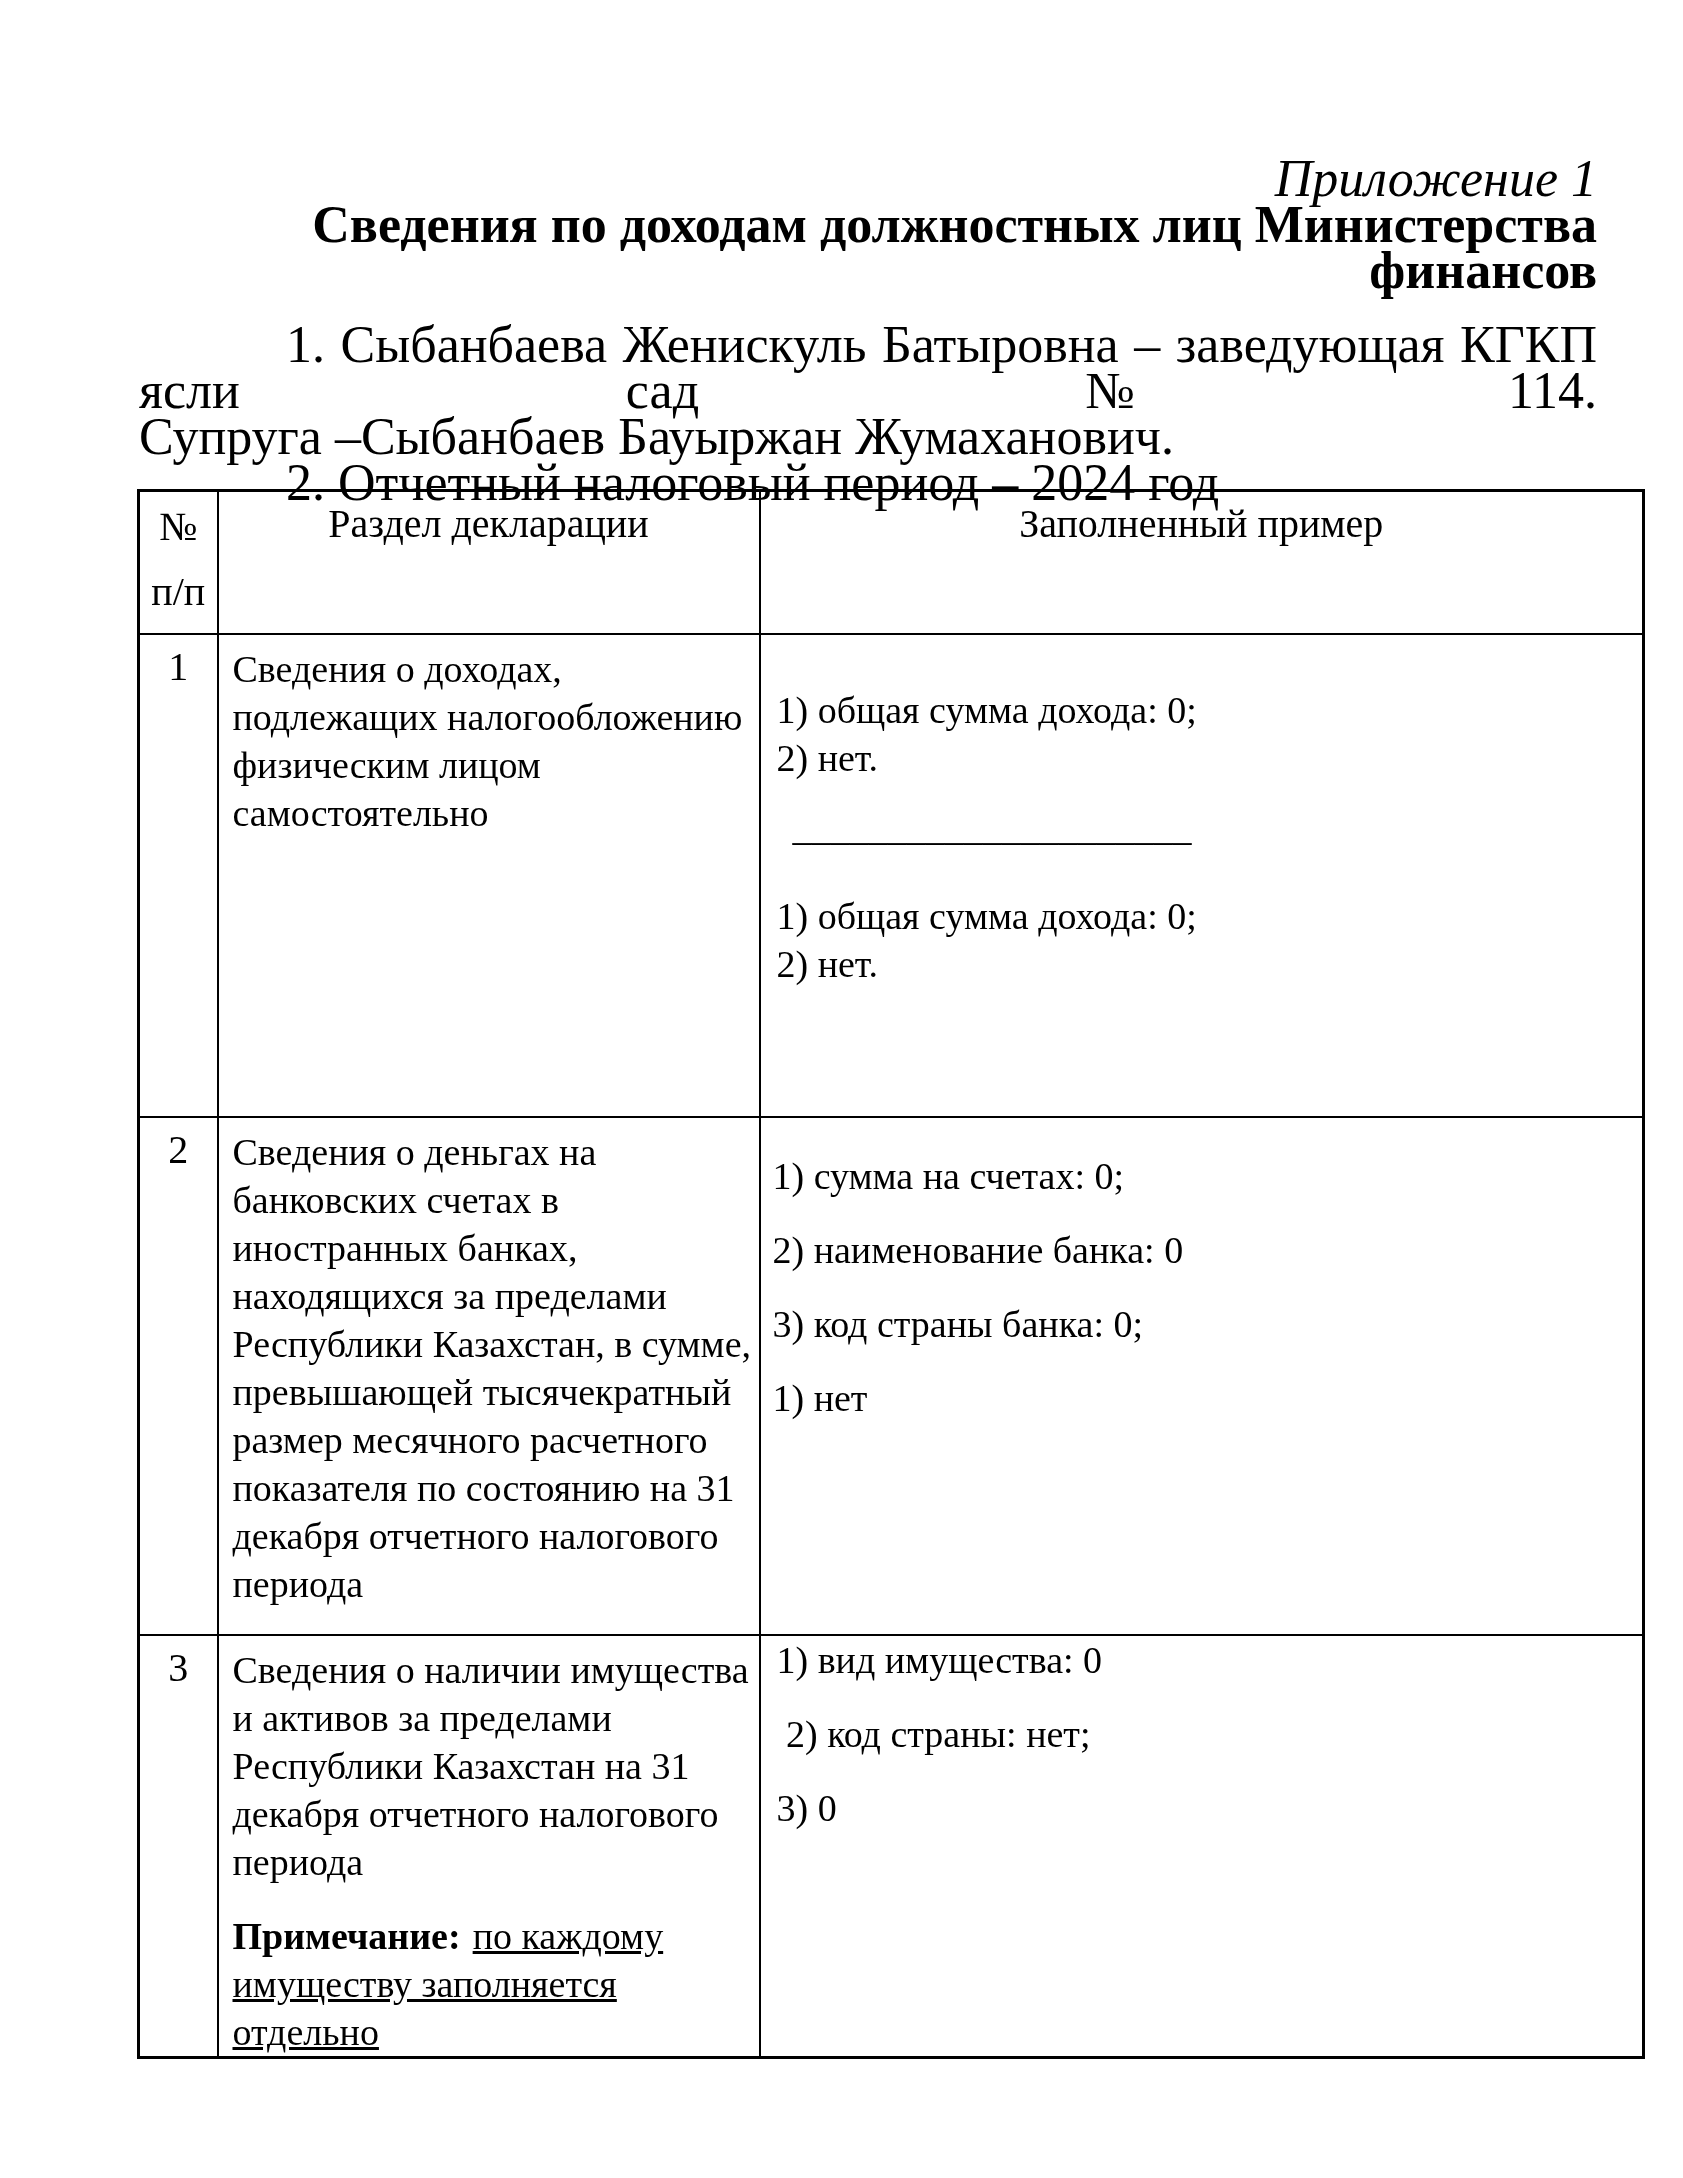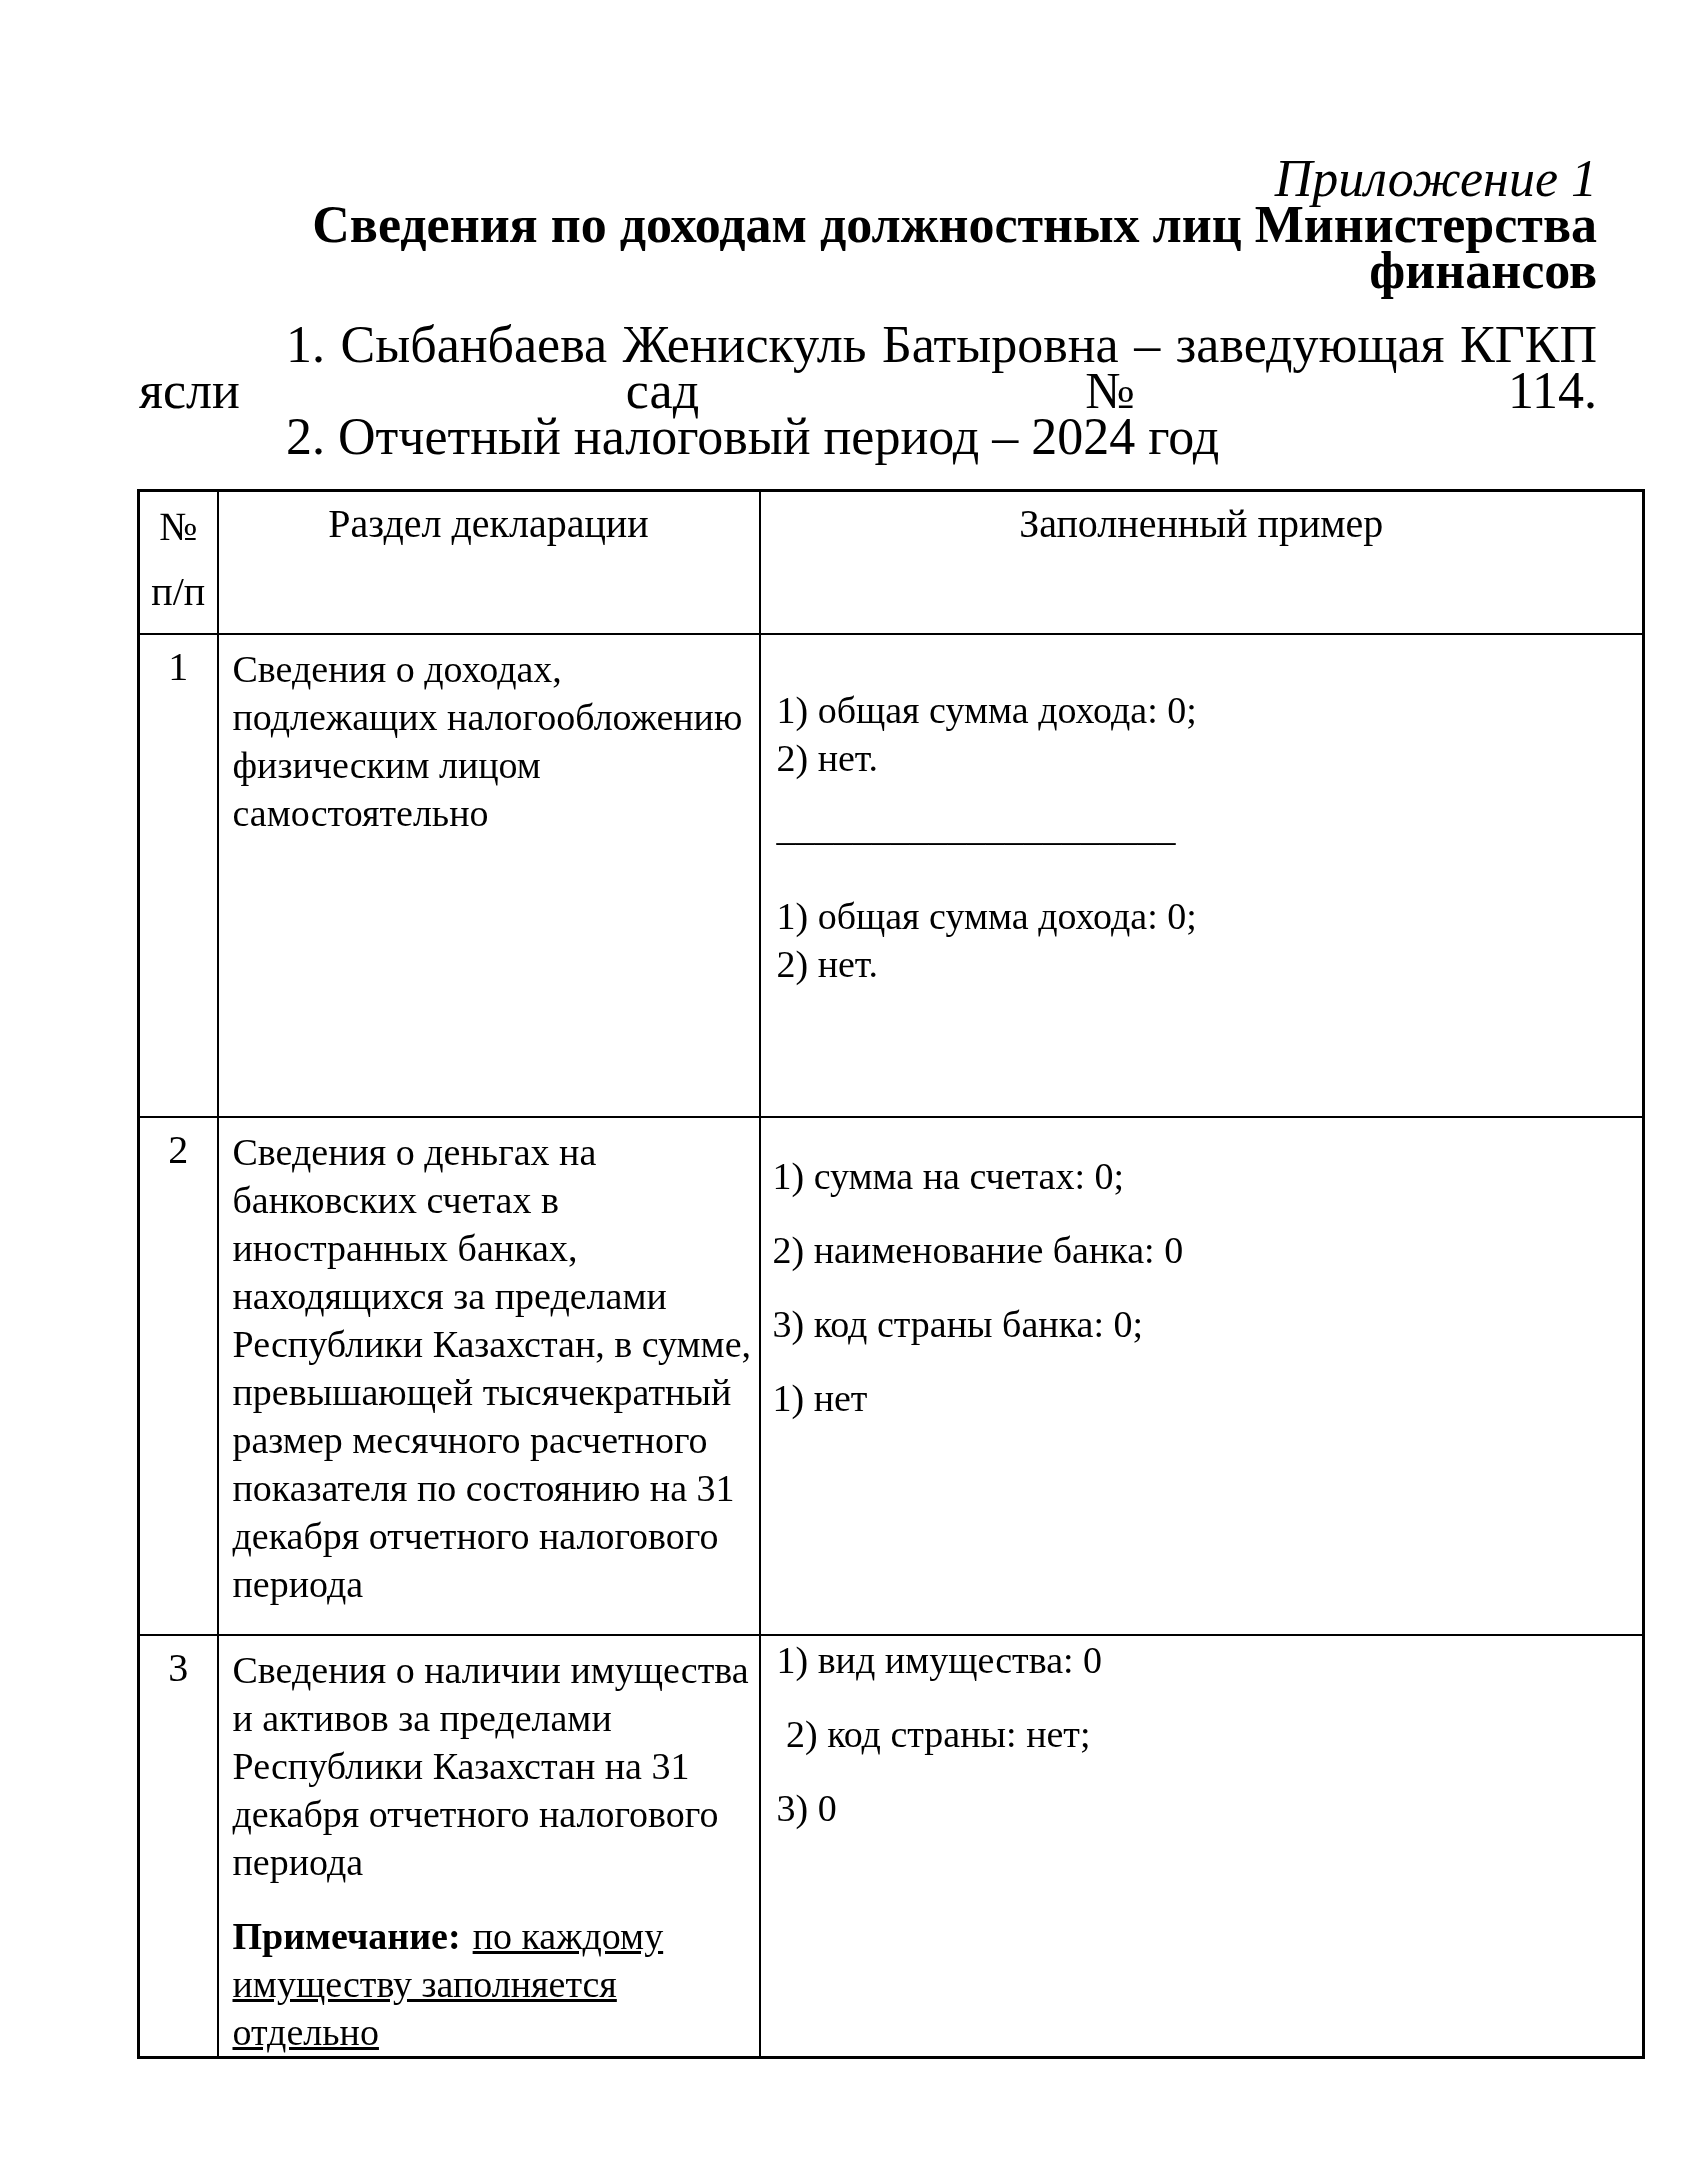--- a/index.html
+++ b/index.html
@@ -42,21 +42,21 @@
   tr.r2 td{height:419px;}
   tr.r3 td{height:386px;}
 
   td.num{text-align:center;font-size:40px;line-height:48px;padding-top:8px;}
   td.section{font-size:38px;line-height:48px;padding:10px 6px 0 14px;text-align:left;}
   td.example{font-size:38px;line-height:48px;padding:0 10px 0 16px;text-align:left;}
   .ex{white-space:pre-wrap;}
 
   tr.r1 td.example{padding-top:51px;}
   tr.r1 .ex{margin:0;}
-  tr.r1 .ex-rule{margin-top:28px;line-height:34px;white-space:pre;}
+  tr.r1 .ex-rule{margin-top:28px;line-height:34px;white-space:pre;margin-left:16px;}
   tr.r1 .ex-b1{margin-top:48px;}
 
   tr.r2 td.example{padding-top:34px;padding-left:12px;}
   tr.r2 .ex{margin-bottom:26px;}
 
   tr.r3 td.example{}
   tr.r3 .ex{margin-bottom:26px;}
 
   .note{}
   .note-label{font-weight:bold;}
@@ -67,20 +67,21 @@
 
 <div class="page">
 
   <div class="content">
     <div class="appendix">Приложение 1</div>
     <div class="doc-title">
       <div>Сведения по доходам должностных лиц Министерства финансов</div>
     </div>
     <div class="para-block">
       <div class="p-just">1. Сыбанбаева Женискуль Батыровна – заведующая КГКП ясли сад №114.</div>
+      <div class="p-left">Супруга –Сыбанбаев Бауыржан Жумаханович.</div>
       <div class="p-left p-indent">2. Отчетный налоговый период – 2024 год</div>
     </div>
   </div>
 
   <table class="decl">
     <colgroup>
         <col class="c1">
         <col class="c2">
         <col class="c3">
       </colgroup>

